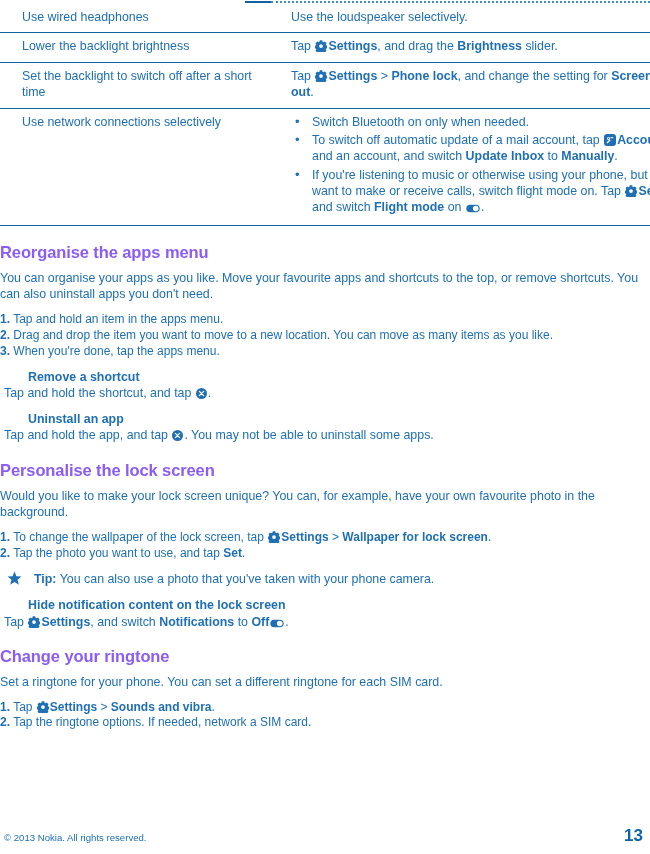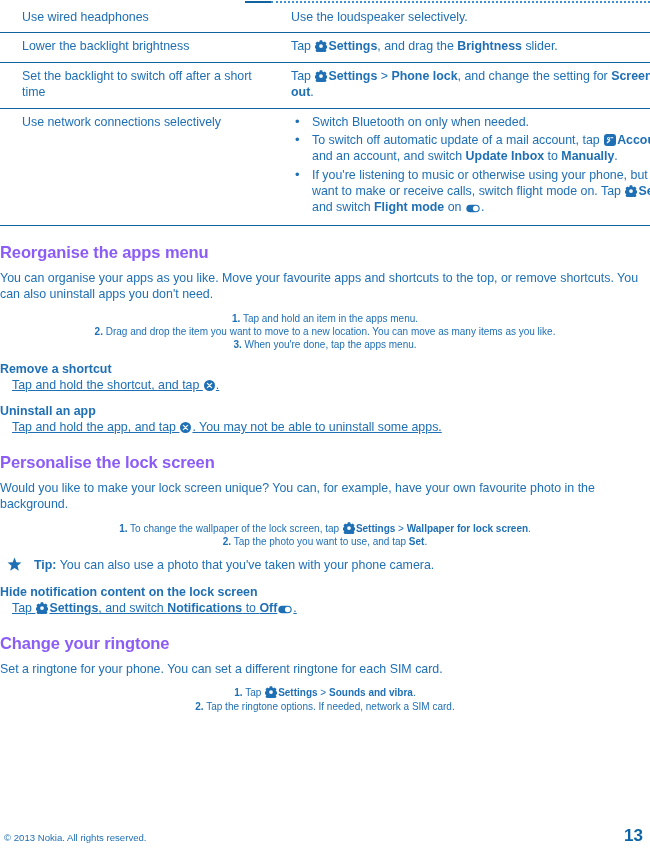--- a/index.html
+++ b/index.html
@@ -90,36 +90,35 @@
     margin: 17px 0 8px 0;
     color: #8b5cf6;
     letter-spacing: -0.1px;
   }
   p.body {
     font-size: 12.4px;
     line-height: 1.33;
     margin: 0 0 9px 0;
   }
   p.steps {
-    font-size: 10px;
+    font-size: 12px;
     line-height: 1.33;
     margin: 0 0 9px 0;
-    text-align: center;
   }
   p.sub {
     font-size: 12.4px;
     font-weight: bold;
     margin: 0;
     line-height: 1.33;
+    padding-left: 28px;
   }
   p.subbody {
     font-size: 12.4px;
-    margin: 0 0 9px 12px;
-    line-height: 1.33;
-    text-decoration: underline;
+    margin: 0 0 9px 4px;
+    line-height: 1.33;
   }
   b { font-weight: bold; }
 
   .tipline {
     position: relative;
     padding-left: 34px;
     font-size: 12.4px;
     margin: 3px 0 10px 0;
     line-height: 1.33;
   }

